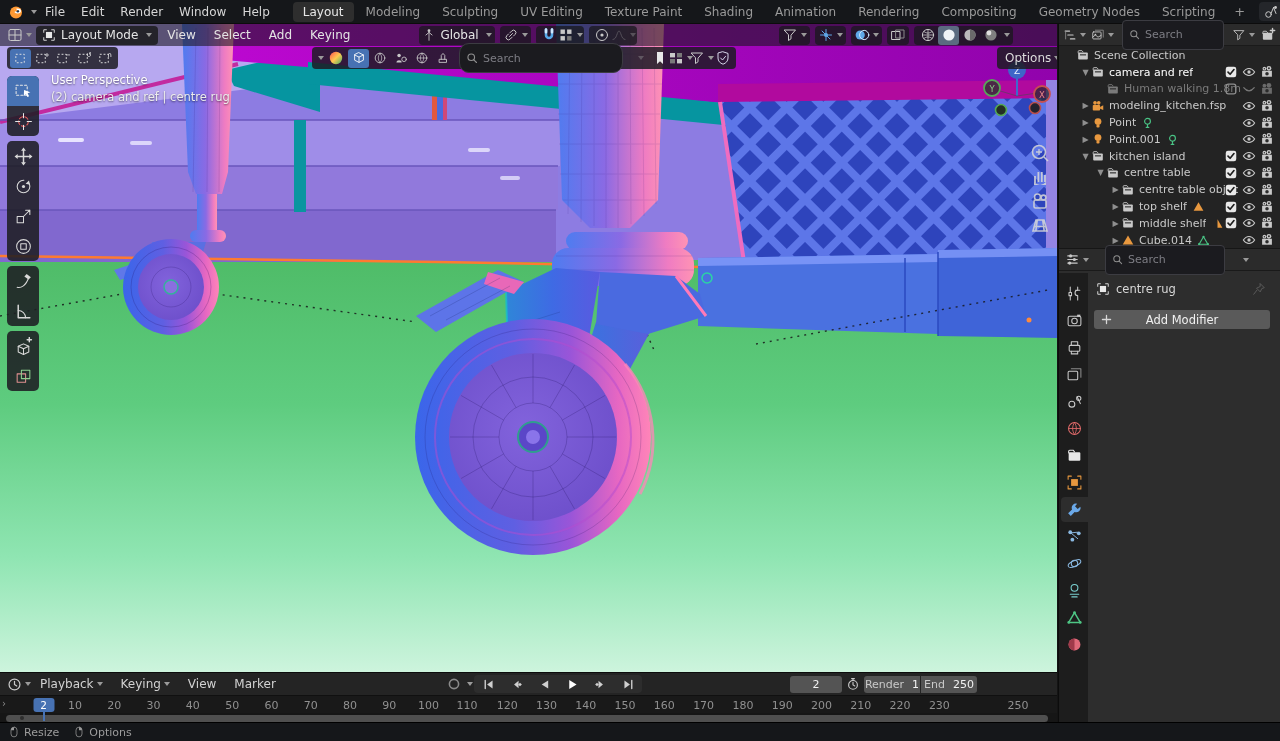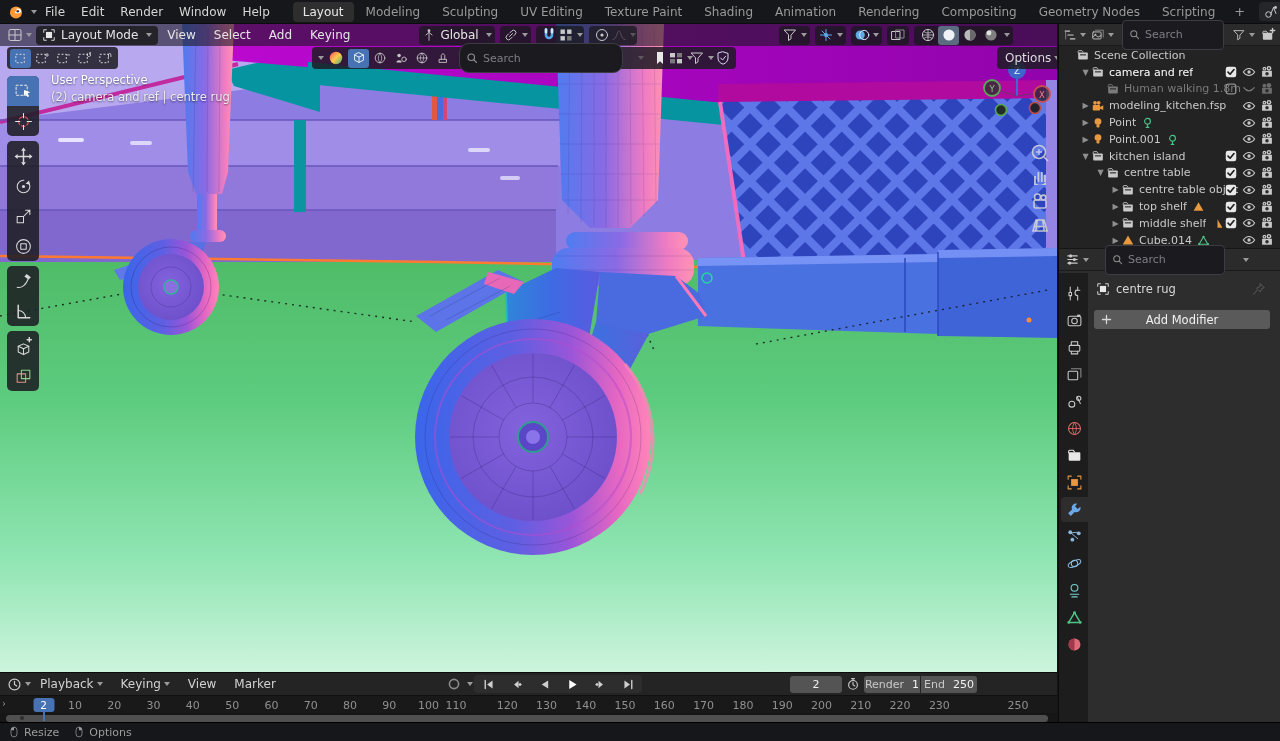--- a/index.html
+++ b/index.html
@@ -1339,21 +1339,21 @@
   <span class="tick" style="left: 75px;">10</span>
       <span class="tick" style="left: 114.29px;">20</span>
       <span class="tick" style="left: 153.58px;">30</span>
       <span class="tick" style="left: 192.87px;">40</span>
       <span class="tick" style="left: 232.16px;">50</span>
       <span class="tick" style="left: 271.45px;">60</span>
       <span class="tick" style="left: 310.74px;">70</span>
       <span class="tick" style="left: 350.03px;">80</span>
       <span class="tick" style="left: 389.32px;">90</span>
       <span class="tick" style="left: 428.61px;">100</span>
-      <span class="tick" style="left: 456px;">110</span>
+      <span class="tick" style="left: 467px;">110</span>
       <span class="tick" style="left: 507.19px;">120</span>
       <span class="tick" style="left: 546.48px;">130</span>
       <span class="tick" style="left: 585.77px;">140</span>
       <span class="tick" style="left: 625.06px;">150</span>
       <span class="tick" style="left: 664.35px;">160</span>
       <span class="tick" style="left: 703.64px;">170</span>
       <span class="tick" style="left: 742.93px;">180</span>
       <span class="tick" style="left: 782.22px;">190</span>
       <span class="tick" style="left: 821.51px;">200</span>
       <span class="tick" style="left: 860.8px;">210</span>

